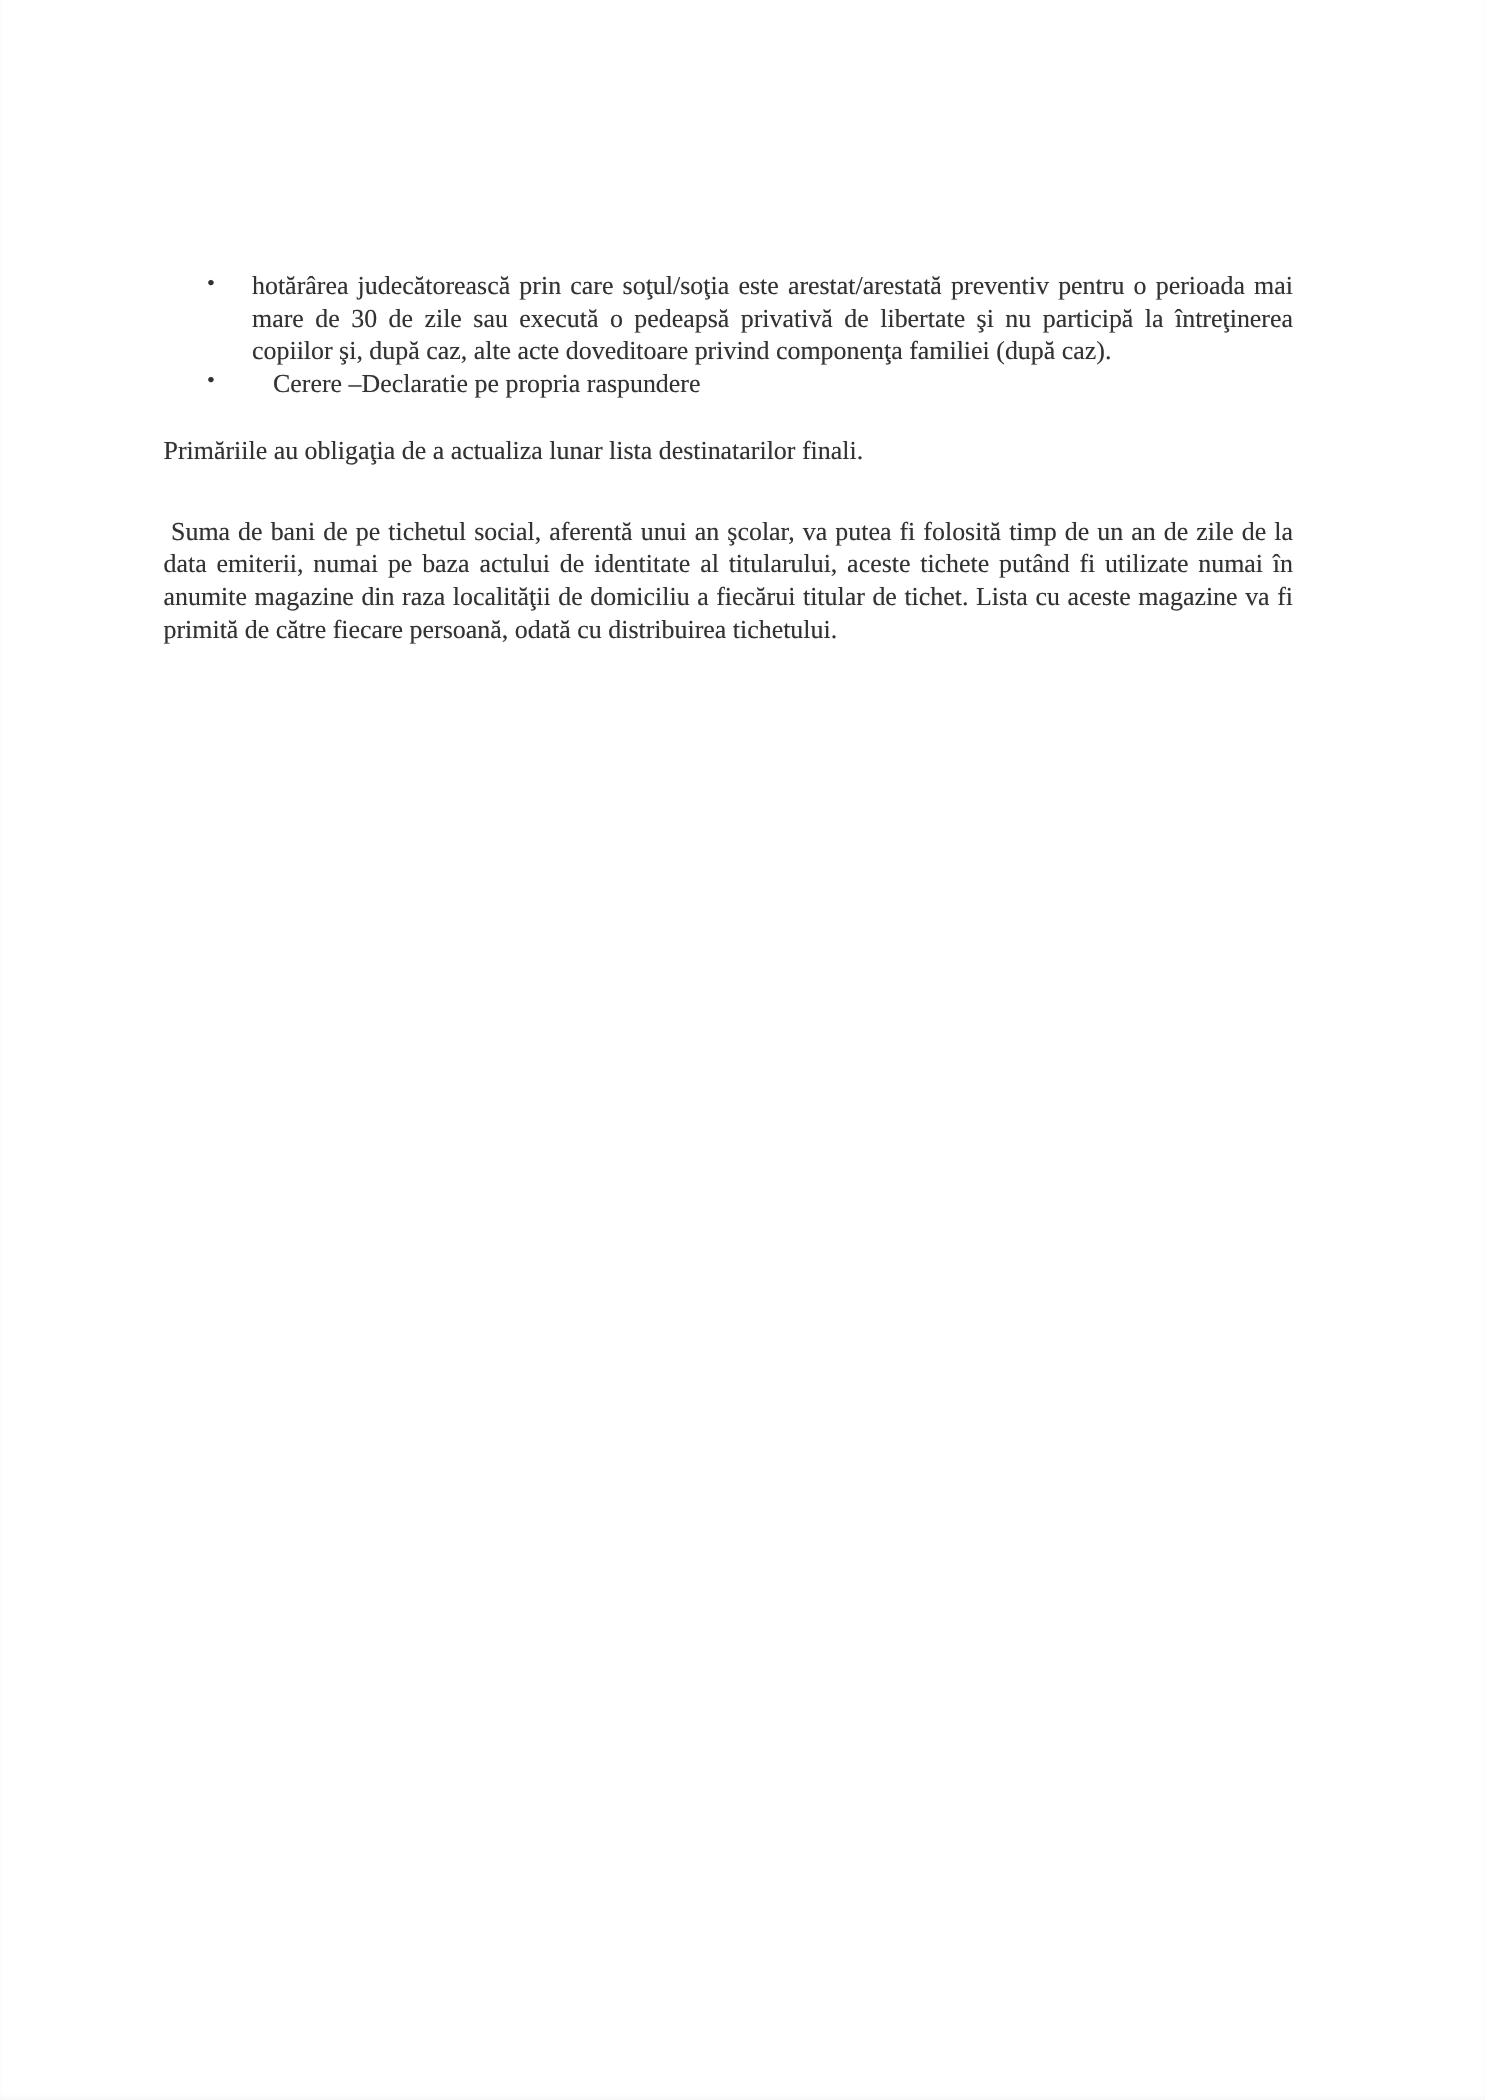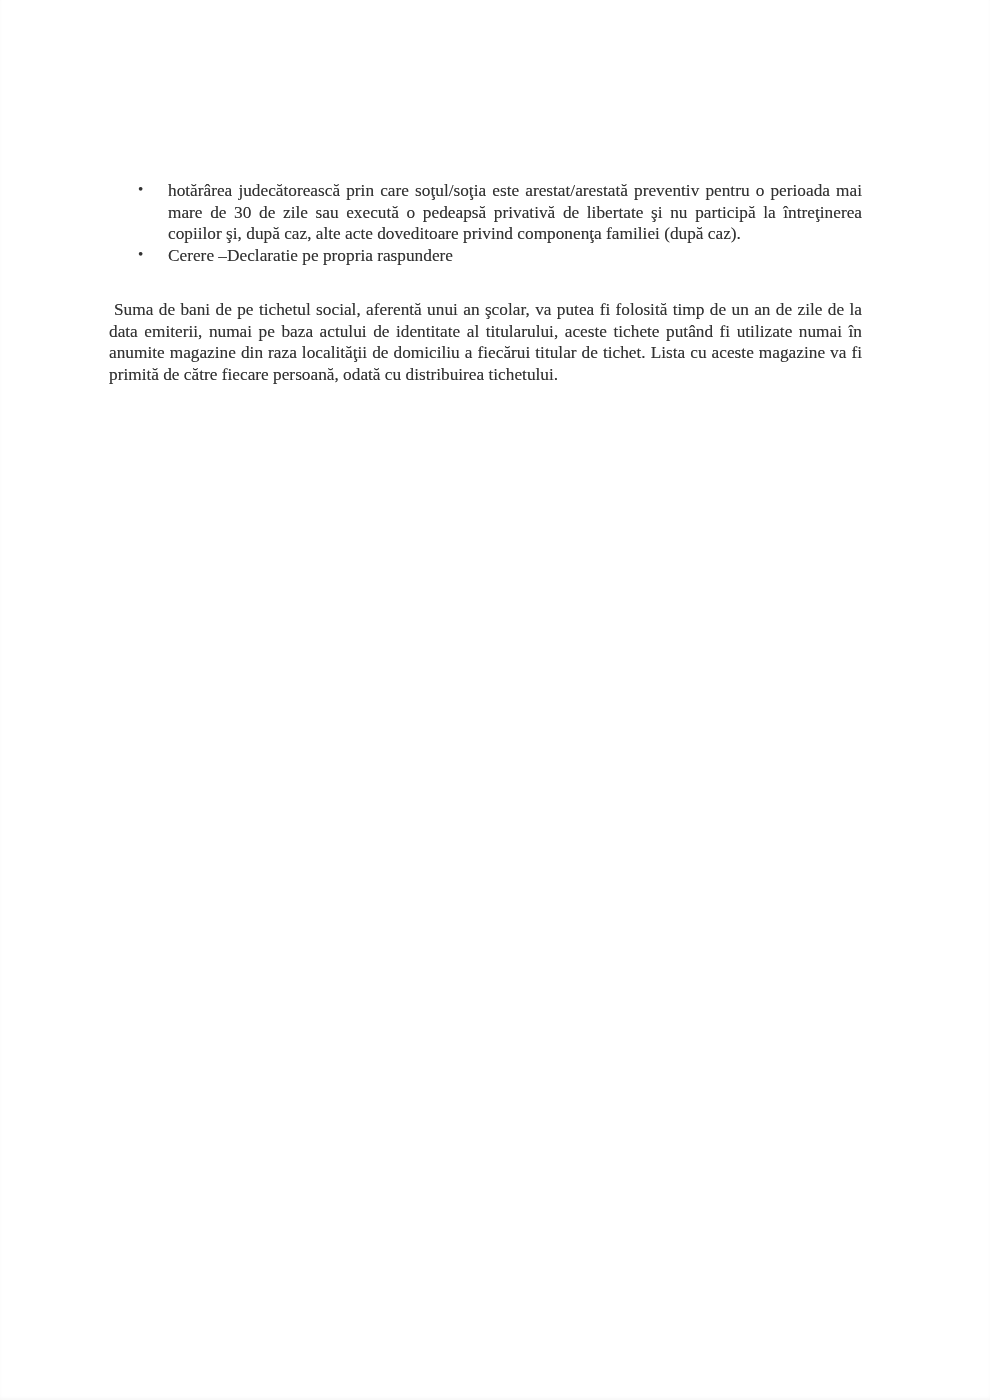--- a/index.html
+++ b/index.html
@@ -69,21 +69,22 @@
 <div class="scan-page">
   <div class="doc-content">
 
     <ul class="bullet-list">
       <li>
         <span class="bullet-marker">•</span>
         <span class="li-text justified" style="display:block;font-family:Liberation Serif, serif;">hotărârea judecătorească prin care soţul/soţia este arestat/arestată preventiv pentru o perioada mai mare de 30 de zile sau execută o pedeapsă privativă de libertate şi nu participă la întreţinerea copiilor şi, după caz, alte acte doveditoare privind componenţa familiei (după caz).</span>
       </li>
       <li>
         <span class="bullet-marker">•</span>
-        <span class="li-text" style="display:block;">Cerere –Declaratie pe propria raspundere</span>
+        <span class="li-text" style="display:block;margin-left:14px;">Cerere –Declaratie pe propria raspundere</span>
       </li>
     </ul>
 
+    <p class="doc-paragraph para-1">Primăriile au obligaţia de a actualiza lunar lista destinatarilor finali.</p>
 
     <p class="doc-paragraph para-2 justified"> Suma de bani de pe tichetul social, aferentă unui an şcolar, va putea fi folosită timp de un an de zile de la data emiterii, numai pe baza actului de identitate al titularului, aceste tichete putând fi utilizate numai în anumite magazine din raza localităţii de domiciliu a fiecărui titular de tichet. Lista cu aceste magazine va fi primită de către fiecare persoană, odată cu distribuirea tichetului.</p>
 
   </div>
 </div>
 
 </body></html>

